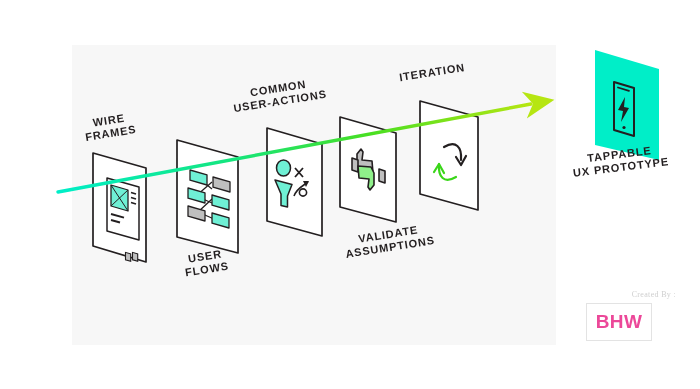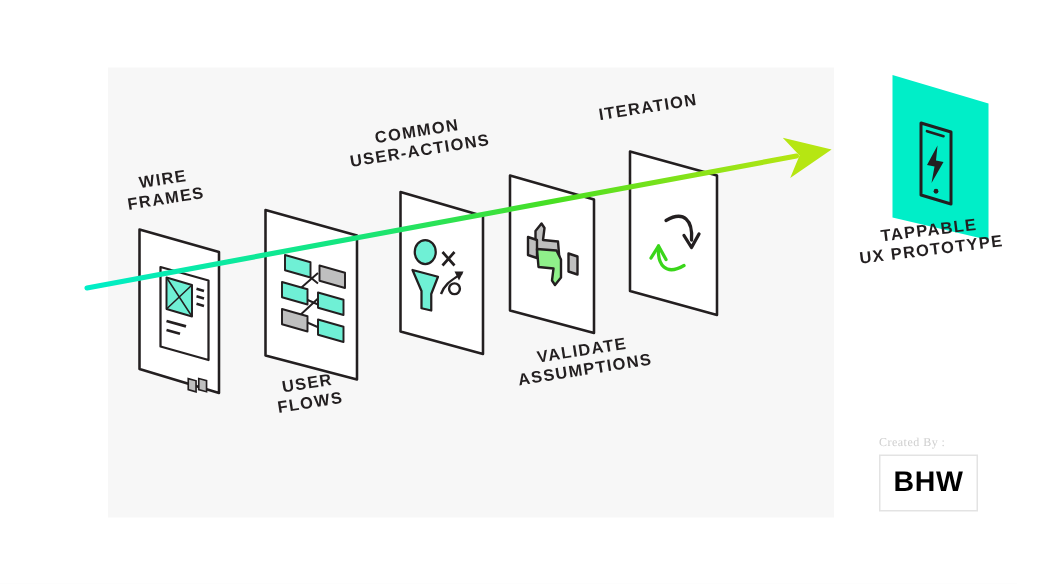--- a/index.html
+++ b/index.html
@@ -59,34 +59,35 @@
     left: 586px;
     top: 290px;
     width: 90px;
   }
   #credit-text {
     font-family: "Liberation Serif", serif;
     font-size: 8px;
     color: #cfcfcf;
     letter-spacing: 0.04em;
     margin-bottom: 4px;
+    text-align: right;
   }
   #credit-box {
     width: 64px;
     height: 36px;
     border: 1px solid #e3e3e3;
     display: flex;
     align-items: center;
     justify-content: center;
   }
   #credit-logo {
     font-family: "Liberation Sans", sans-serif;
     font-weight: 700;
     font-size: 19px;
-    color: #000000;
+    color: #ec4899;
     letter-spacing: 0.02em;
   }
 </style>
 </head>
 <body>
 
 <div id="stage">
 
   <div id="panel-bg"></div>
 

